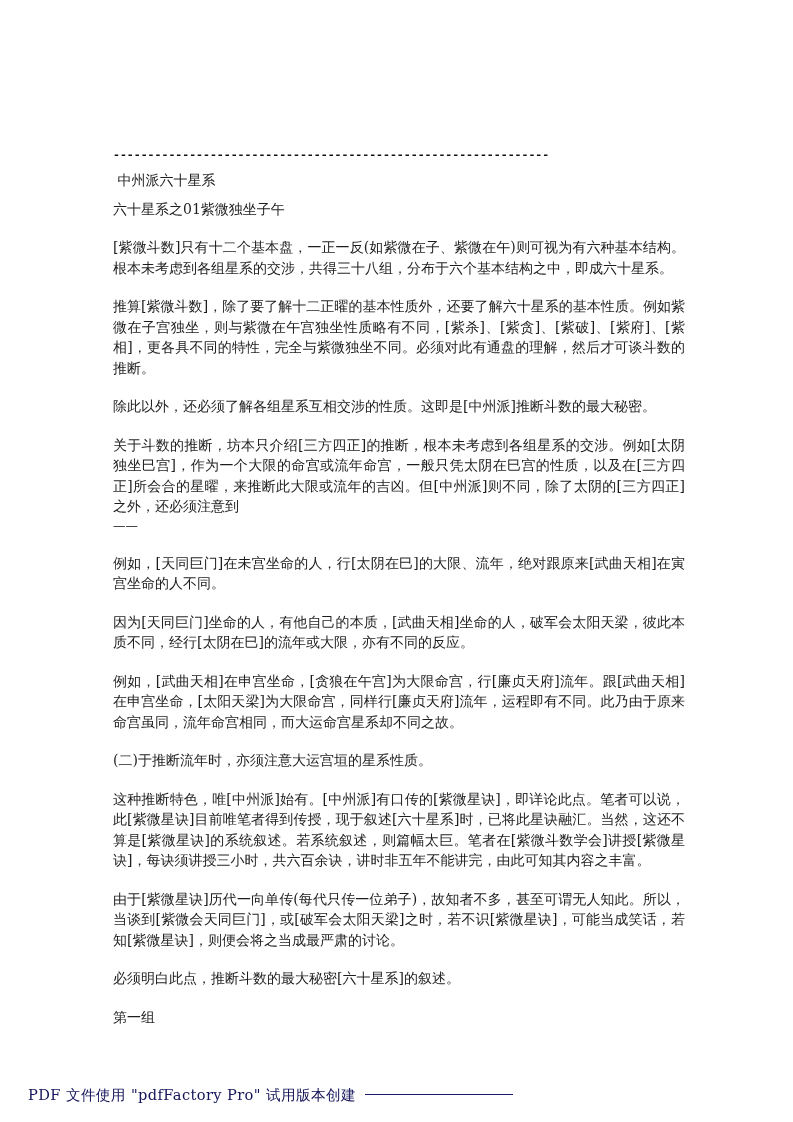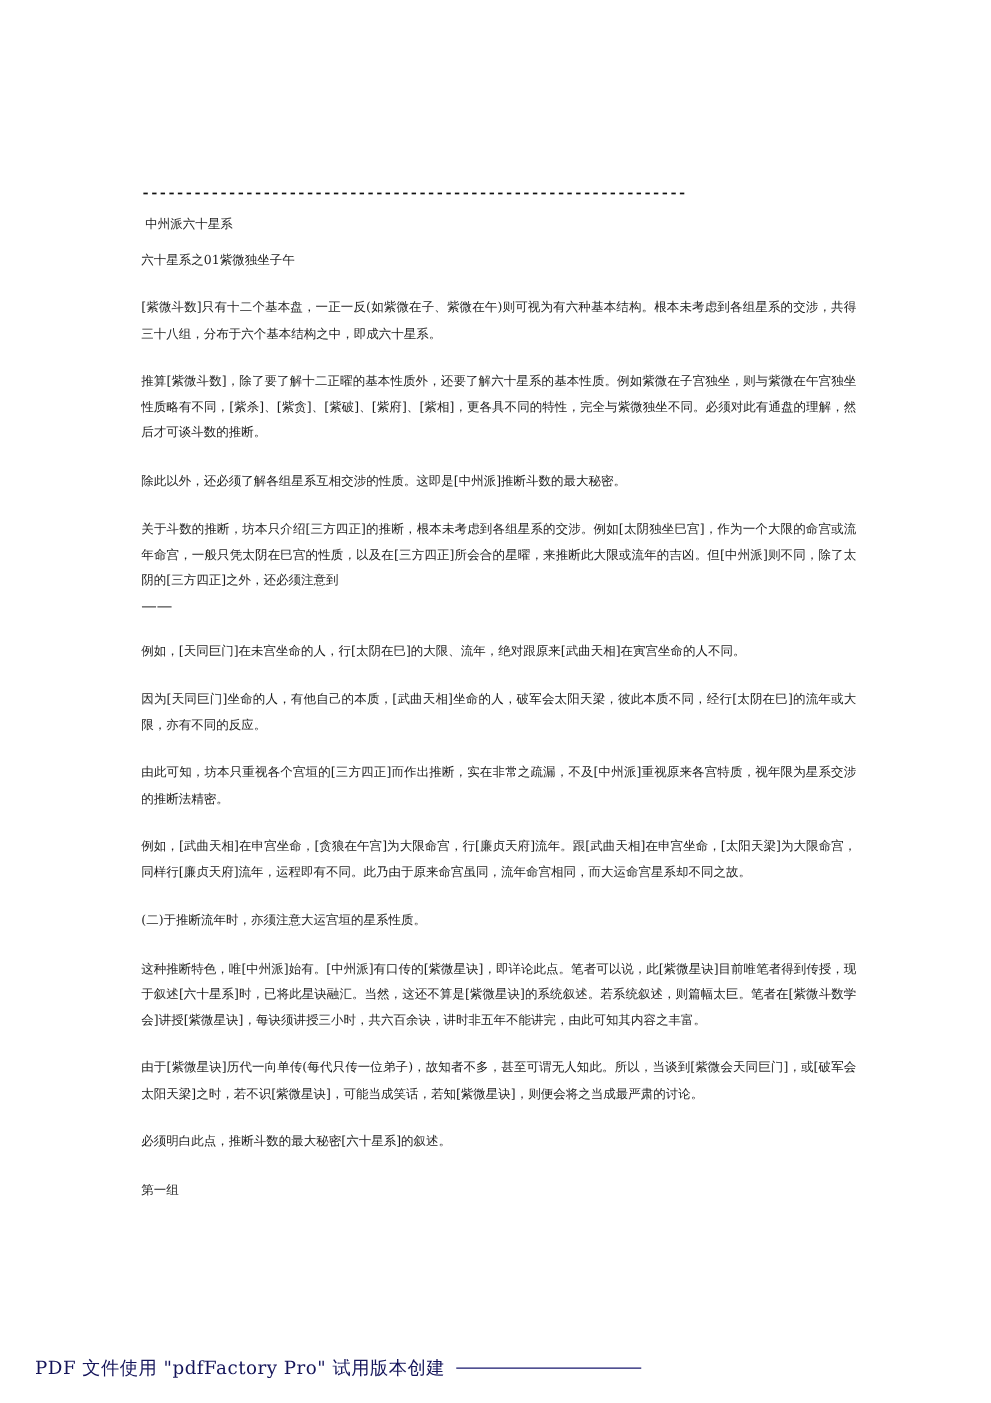--- a/index.html
+++ b/index.html
@@ -43,21 +43,21 @@
     overflow: hidden;
     width: 534px;
     height: 12px;
     font-weight: 700;
     transform: scaleY(0.85);
     transform-origin: left top;
   }
 
   
   .doc-line {
-    font-size: 10px;
+    font-size: 14px;
     line-height: 20.5px;
     text-align: justify;
     text-justify: inter-ideograph;
     margin: 0;
     color: #1d1d1d;
     white-space: pre-wrap;
   }
 
   .heading-1 { margin-top: 8px; }
   .heading-2 { margin-top: 8px; }
@@ -116,21 +116,20 @@
 
     <p class="doc-line para">关于斗数的推断，坊本只介绍[三方四正]的推断，根本未考虑到各组星系的交涉。例如[太阴独坐巳宫]，作为一个大限的命宫或流年命宫，一般只凭太阴在巳宫的性质，以及在[三方四正]所会合的星曜，来推断此大限或流年的吉凶。但[中州派]则不同，除了太阴的[三方四正]之外，还必须注意到</p>
 
     <p class="dash-frag">——</p>
 
 
     <p class="doc-line para">例如，[天同巨门]在未宫坐命的人，行[太阴在巳]的大限、流年，绝对跟原来[武曲天相]在寅宫坐命的人不同。</p>
 
     <p class="doc-line para">因为[天同巨门]坐命的人，有他自己的本质，[武曲天相]坐命的人，破军会太阳天梁，彼此本质不同，经行[太阴在巳]的流年或大限，亦有不同的反应。</p>
 
-    <p class="doc-line para">由此可知，坊本只重视各个宫垣的[三方四正]而作出推断，实在非常之疏漏，不及[中州派]重视原来各宫特质，视年限为星系交涉的推断法精密。</p>
 
     <p class="doc-line para">例如，[武曲天相]在申宫坐命，[贪狼在午宫]为大限命宫，行[廉贞天府]流年。跟[武曲天相]在申宫坐命，[太阳天梁]为大限命宫，同样行[廉贞天府]流年，运程即有不同。此乃由于原来命宫虽同，流年命宫相同，而大运命宫星系却不同之故。</p>
 
     <p class="doc-line para">(二)于推断流年时，亦须注意大运宫垣的星系性质。</p>
 
     <p class="doc-line para">这种推断特色，唯[中州派]始有。[中州派]有口传的[紫微星诀]，即详论此点。笔者可以说，此[紫微星诀]目前唯笔者得到传授，现于叙述[六十星系]时，已将此星诀融汇。当然，这还不算是[紫微星诀]的系统叙述。若系统叙述，则篇幅太巨。笔者在[紫微斗数学会]讲授[紫微星诀]，每诀须讲授三小时，共六百余诀，讲时非五年不能讲完，由此可知其内容之丰富。</p>
 
     <p class="doc-line para">由于[紫微星诀]历代一向单传(每代只传一位弟子)，故知者不多，甚至可谓无人知此。所以，当谈到[紫微会天同巨门]，或[破军会太阳天梁]之时，若不识[紫微星诀]，可能当成笑话，若知[紫微星诀]，则便会将之当成最严肃的讨论。</p>
 
     <p class="doc-line para">必须明白此点，推断斗数的最大秘密[六十星系]的叙述。</p>

